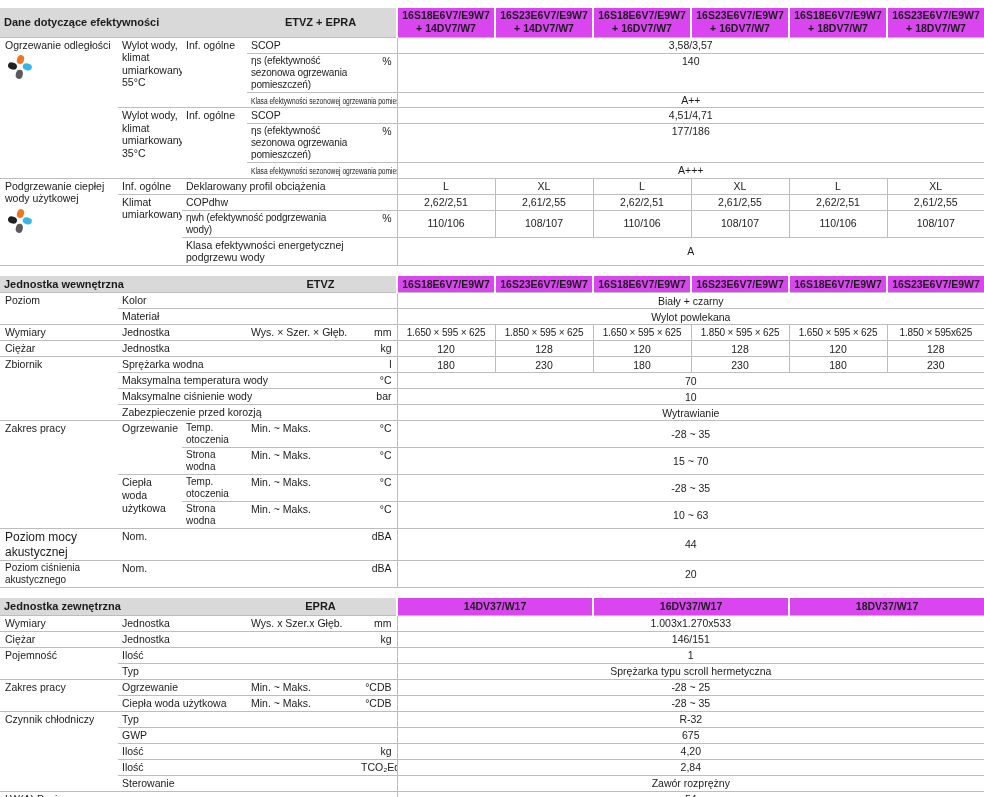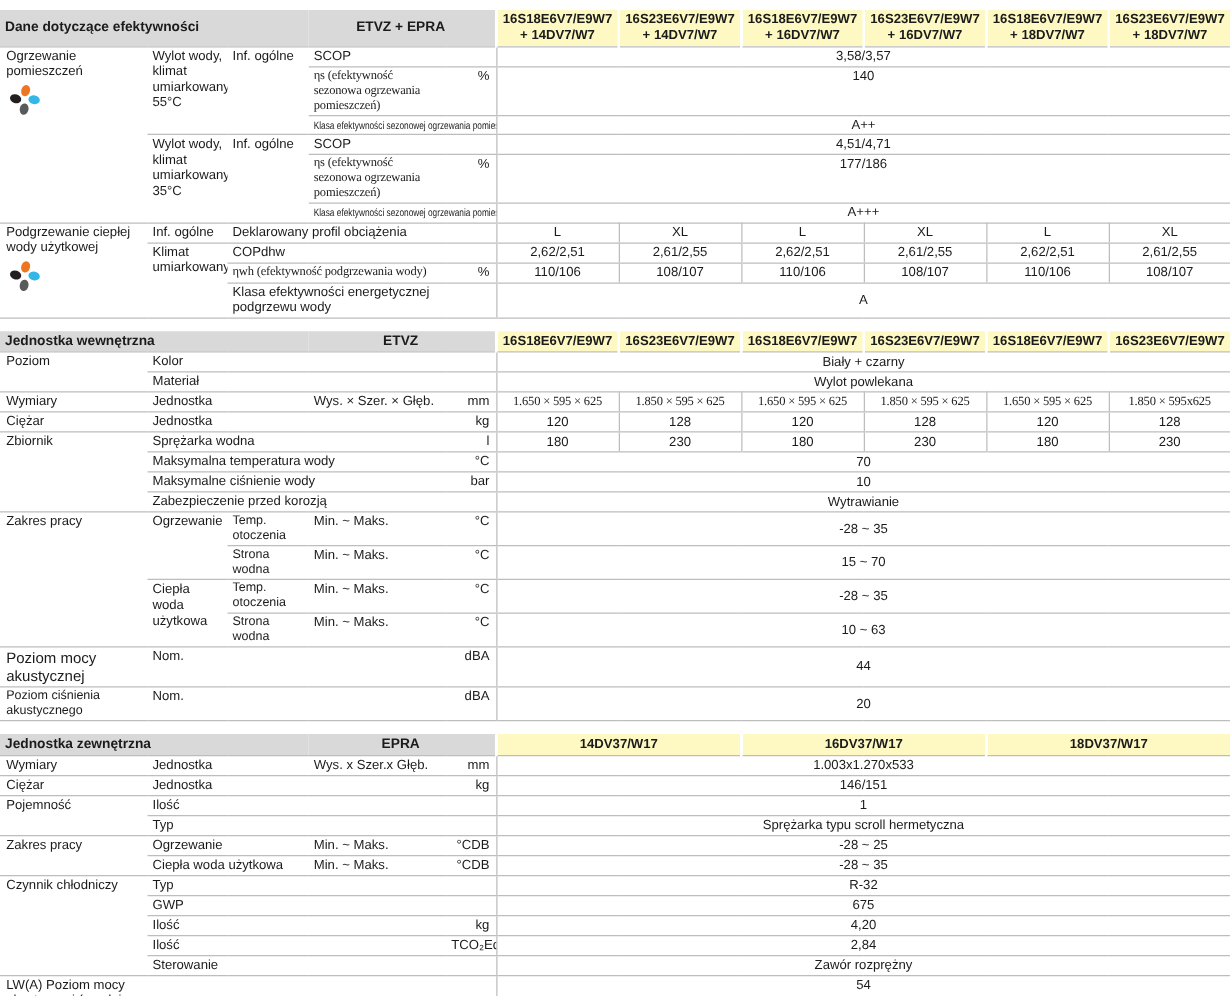--- a/index.html
+++ b/index.html
@@ -7,25 +7,25 @@
   table{border-collapse:collapse;table-layout:fixed;width:984px;margin:0 0 10px 0;}
   tr{height:16px;}
   td{font-size:10.5px;line-height:1.2;padding:1px 3px 1px 4px;vertical-align:middle;border-bottom:1px solid #bdbdbd;overflow:hidden;}
   td.cat{vertical-align:top;padding-left:5px;}
   td.lbl{vertical-align:top;margin-left:39px;}
   td.unit{text-align:right;vertical-align:top;padding-right:5px;}
   td.val{border-left:1px solid #bdbdbd;text-align:center;padding-left:2px;padding-right:2px;}
   td.vtop{vertical-align:top;}
   .s85{font-size:10px;}
   .s95{font-size:12px;}
-  .s10{font-size:10px;letter-spacing:-0.15px;font-family:Liberation Serif, serif;}
+  .s10{font-size:10px;letter-spacing:-0.15px;}
   .cond{display:inline-block;transform:scaleX(0.78);transform-origin:left center;white-space:nowrap;font-size:8.5px;}
   td.sech{background:#d9d9d9;font-weight:bold;font-size:11px;vertical-align:middle;}
   td.series{text-align:center;padding-right:6px;}
-  td.mh{background:#fef9c3;font-weight:bold;font-size:10.5px;text-align:center;border-left:2px solid #fff;vertical-align:middle;line-height:1.25;padding:1px 2px;}
+  td.mh{background:#d946ef;font-weight:bold;font-size:10.5px;text-align:center;border-left:2px solid #fff;vertical-align:middle;line-height:1.25;padding:1px 2px;}
   tr.hrow2{height:29px;}
   tr.hrow1{height:17px;}
   tr.r30{height:30px;}
   tr.r14{height:14px;}
   tr.r46{height:46px;}
   .bloom{margin:3px 0 0 2px;display:block;}
 </style>
 </head>
 <body>
 
@@ -67,21 +67,21 @@
           <div>16S18E6V7/E9W7</div>
           <div>+ 18DV7/W7</div>
         </td>
     <td class="mh">
           <div>16S23E6V7/E9W7</div>
           <div>+ 18DV7/W7</div>
         </td>
   </tr>
   <tr>
     <td class="cat" rowspan="6">
-      <div>Ogrzewanie pomieszczeń</div>
+      <div>Ogrzewanie odległości</div>
       <svg class="bloom" width="26" height="26" viewBox="0 0 26 26">
         <ellipse cx="13.5" cy="5.5" rx="3.5" ry="4.6" transform="rotate(18 13.5 5.5)" fill="#ee7623"></ellipse>
         <ellipse cx="5.5" cy="12" rx="4.6" ry="3.5" transform="rotate(18 5.5 12)" fill="#231f20"></ellipse>
         <ellipse cx="20.3" cy="12.8" rx="4.6" ry="3.5" transform="rotate(12 20.3 12.8)" fill="#35b6e9"></ellipse>
         <ellipse cx="12.3" cy="20.3" rx="3.5" ry="4.6" transform="rotate(12 12.3 20.3)" fill="#595a5c"></ellipse>
       </svg>
     </td>
     <td class="lbl" rowspan="3">Wylot wody, klimat umiarkowany 55°C</td>
     <td class="lbl" rowspan="3">Inf. ogólne</td>
     <td class="lbl" colspan="2">SCOP</td>

